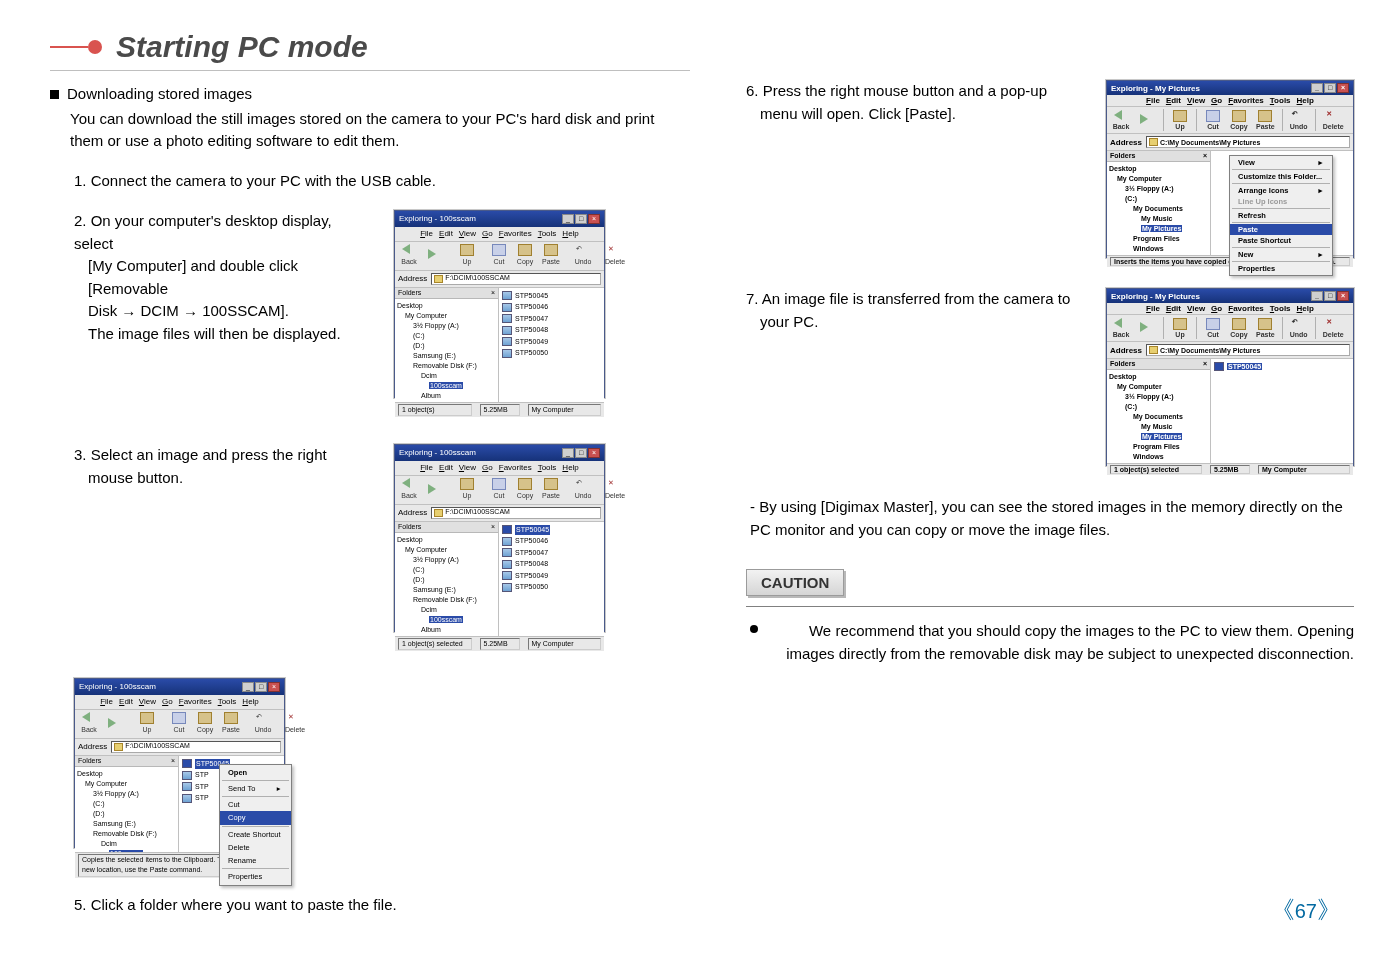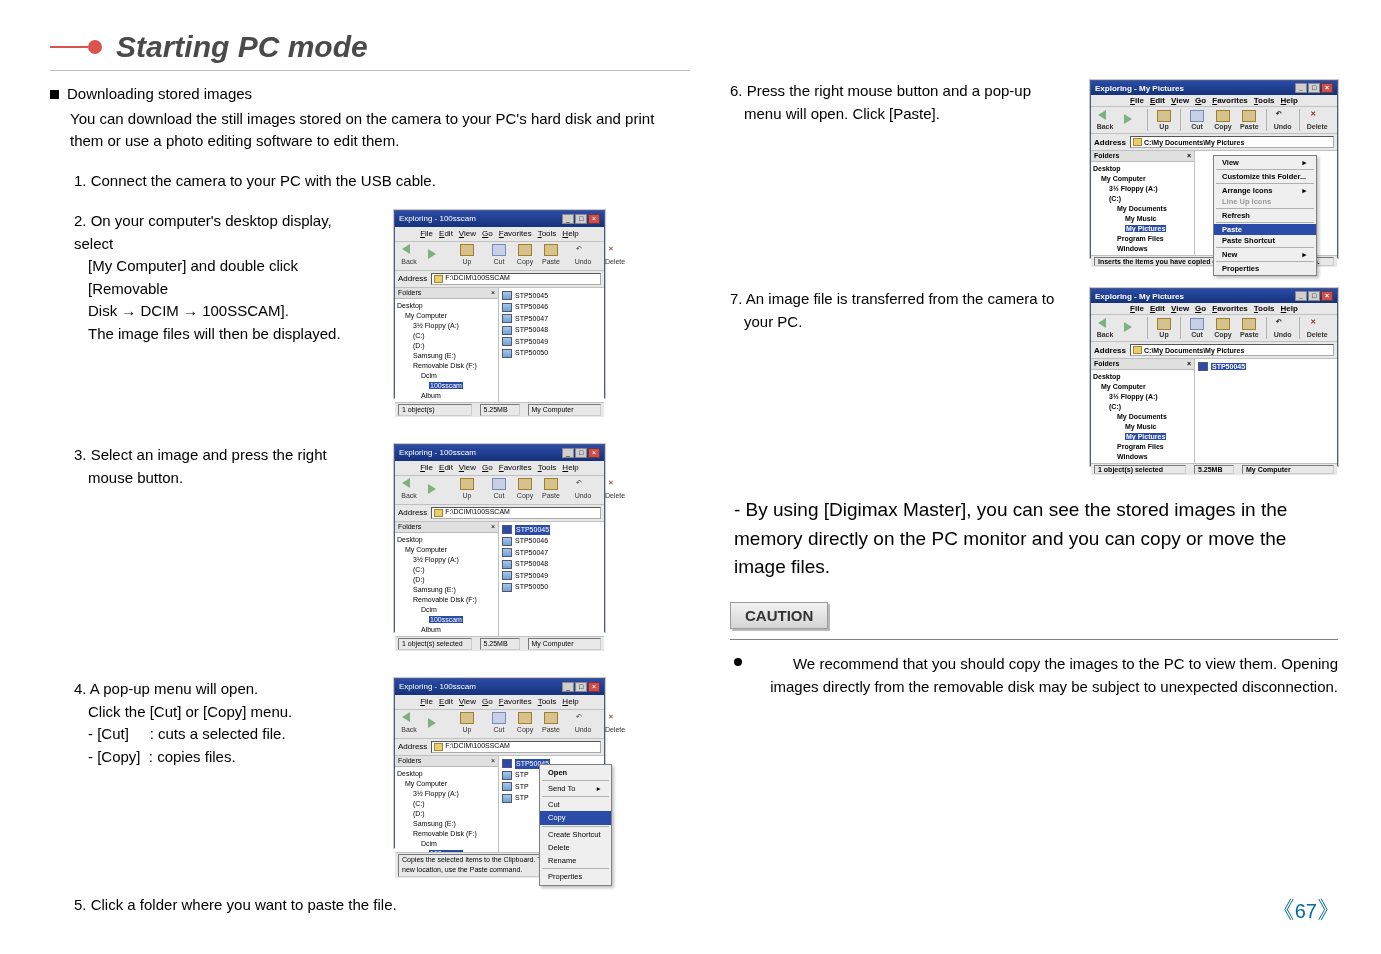--- a/index.html
+++ b/index.html
@@ -7,21 +7,21 @@
     font-family: Arial, Helvetica, sans-serif;
     background: #fff;
     width: 1381px;
     height: 954px;
     position: relative;
     color: #000;
   }
   .page {
     padding: 30px 50px 0 50px;
     display: flex;
-    gap: 40px;
+    gap: 56px;
   }
   .col-left, .col-right { flex: 1; }
   .col-left { flex: 0 0 640px; }
   .col-right { flex: 1; }
 
   .title-row {
     display: flex;
     align-items: center;
     border-bottom: 1px solid #bfbfbf;
     padding-bottom: 6px;
@@ -79,23 +79,23 @@
     align-items: flex-start;
     gap: 30px;
     margin-bottom: 30px;
   }
   .right-steps .rtext {
     flex: 0 0 330px;
     font-size: 15px;
     line-height: 1.5;
   }
   .note {
-    font-size: 19px;
+    font-size: 15px;
     line-height: 1.5;
-    margin: 30px 0 20px 4px;
+    margin: 30px 0 28px 4px;
   }
 
   .caution-label {
     display: inline-block;
     background: linear-gradient(#f2f2f2,#d5d5d5);
     border: 1px solid #9b9b9b;
     box-shadow: 2px 2px 0 #b8b8b8;
     font-weight: bold;
     padding: 4px 14px;
     font-size: 15px;
@@ -569,26 +569,20 @@
             <div class="statusbar">
               <span class="cell">1 object(s) selected</span>
               <span class="cell" style="flex:0 0 40px;">5.25MB</span>
               <span class="cell">My Computer</span>
             </div>
           </div>
         </div>
       </div>
 
       <div class="step-block">
-        <div class="step-text">
-          <div>4. A pop-up menu will open.</div>
-          <div class="indent">Click the [Cut] or [Copy] menu.</div>
-          <div class="indent" style="white-space:pre;">- [Cut]     : cuts a selected file.</div>
-          <div class="indent" style="white-space:pre;">- [Copy]  : copies files.</div>
-        </div>
 
         <div class="shot-wrap">
           <div class="shot" style="height:170px;">
             <div class="shot-title">
               <span>Exploring - 100sscam</span>
               <span class="winbtns">
                   <span class="winbtn">_</span>
                   <span class="winbtn">□</span>
                   <span class="winbtn close">×</span>
                 </span>

